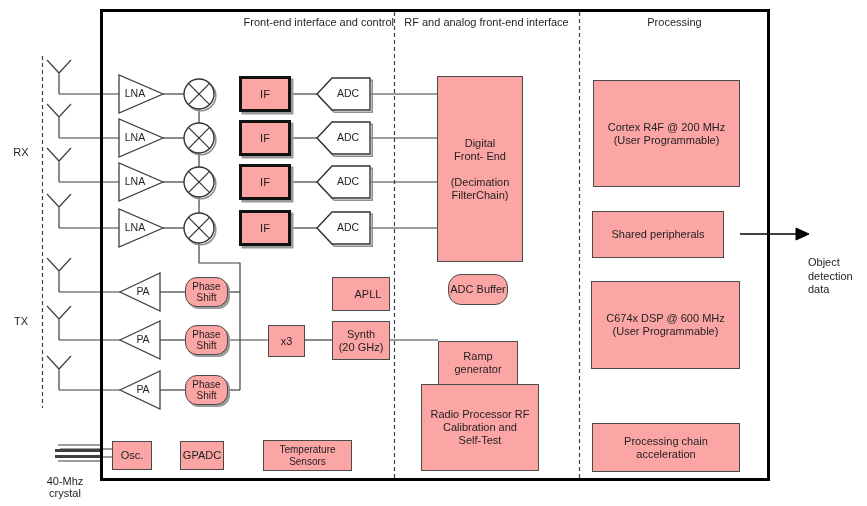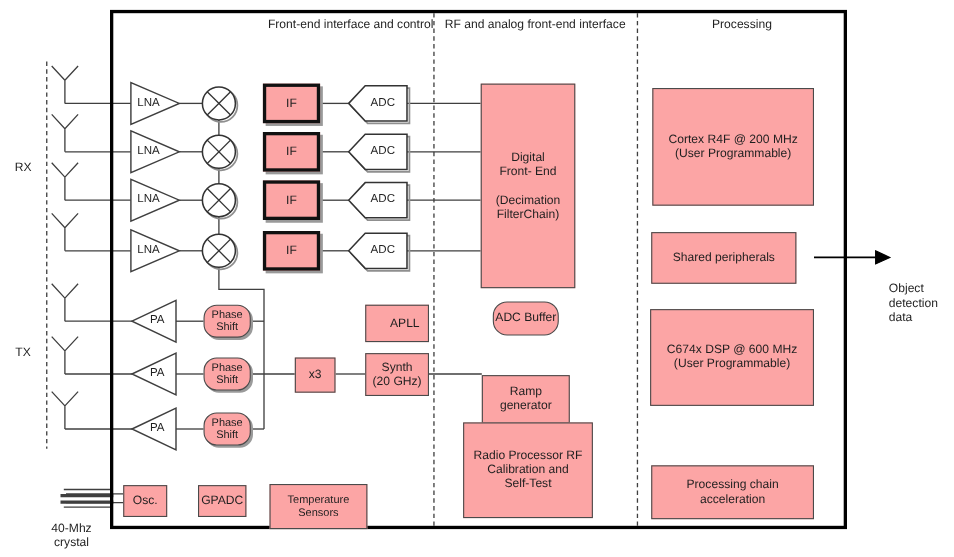--- a/index.html
+++ b/index.html
@@ -120,21 +120,21 @@
 
   <div class="lbl center" style="left:8px;top:146px;width:26px;">RX</div>
   <div class="lbl center" style="left:8px;top:315px;width:26px;">TX</div>
 
   <div class="box" style="left:332px;top:277px;width:58px;height:34px;padding-left:14px;">APLL</div>
   <div class="box" style="left:268px;top:325px;width:37px;height:32px;">x3</div>
   <div class="box" style="left:332px;top:321px;width:58px;height:39px;">Synth
 (20 GHz)</div>
   <div class="box" style="left:112px;top:441px;width:40px;height:29px;">Osc.</div>
   <div class="box" style="left:180px;top:441px;width:44px;height:29px;">GPADC</div>
-  <div class="box small" style="left:245px;top:440px;width:89px;height:41px;">Temperature
+  <div class="box small" style="left:263px;top:440px;width:89px;height:31px;">Temperature
 Sensors</div>
 
   <div class="box" style="left:437px;top:76px;width:86px;height:186px;border-width:1.6px;">Digital
 Front- End
 
 (Decimation
 FilterChain)</div>
   <div class="box" style="left:448px;top:274px;width:60px;height:31px;border-radius:13px;">ADC Buffer</div>
   <div class="box" style="left:438px;top:317px;width:80px;height:44px;margin-top:24px;">Ramp
 generator</div>

